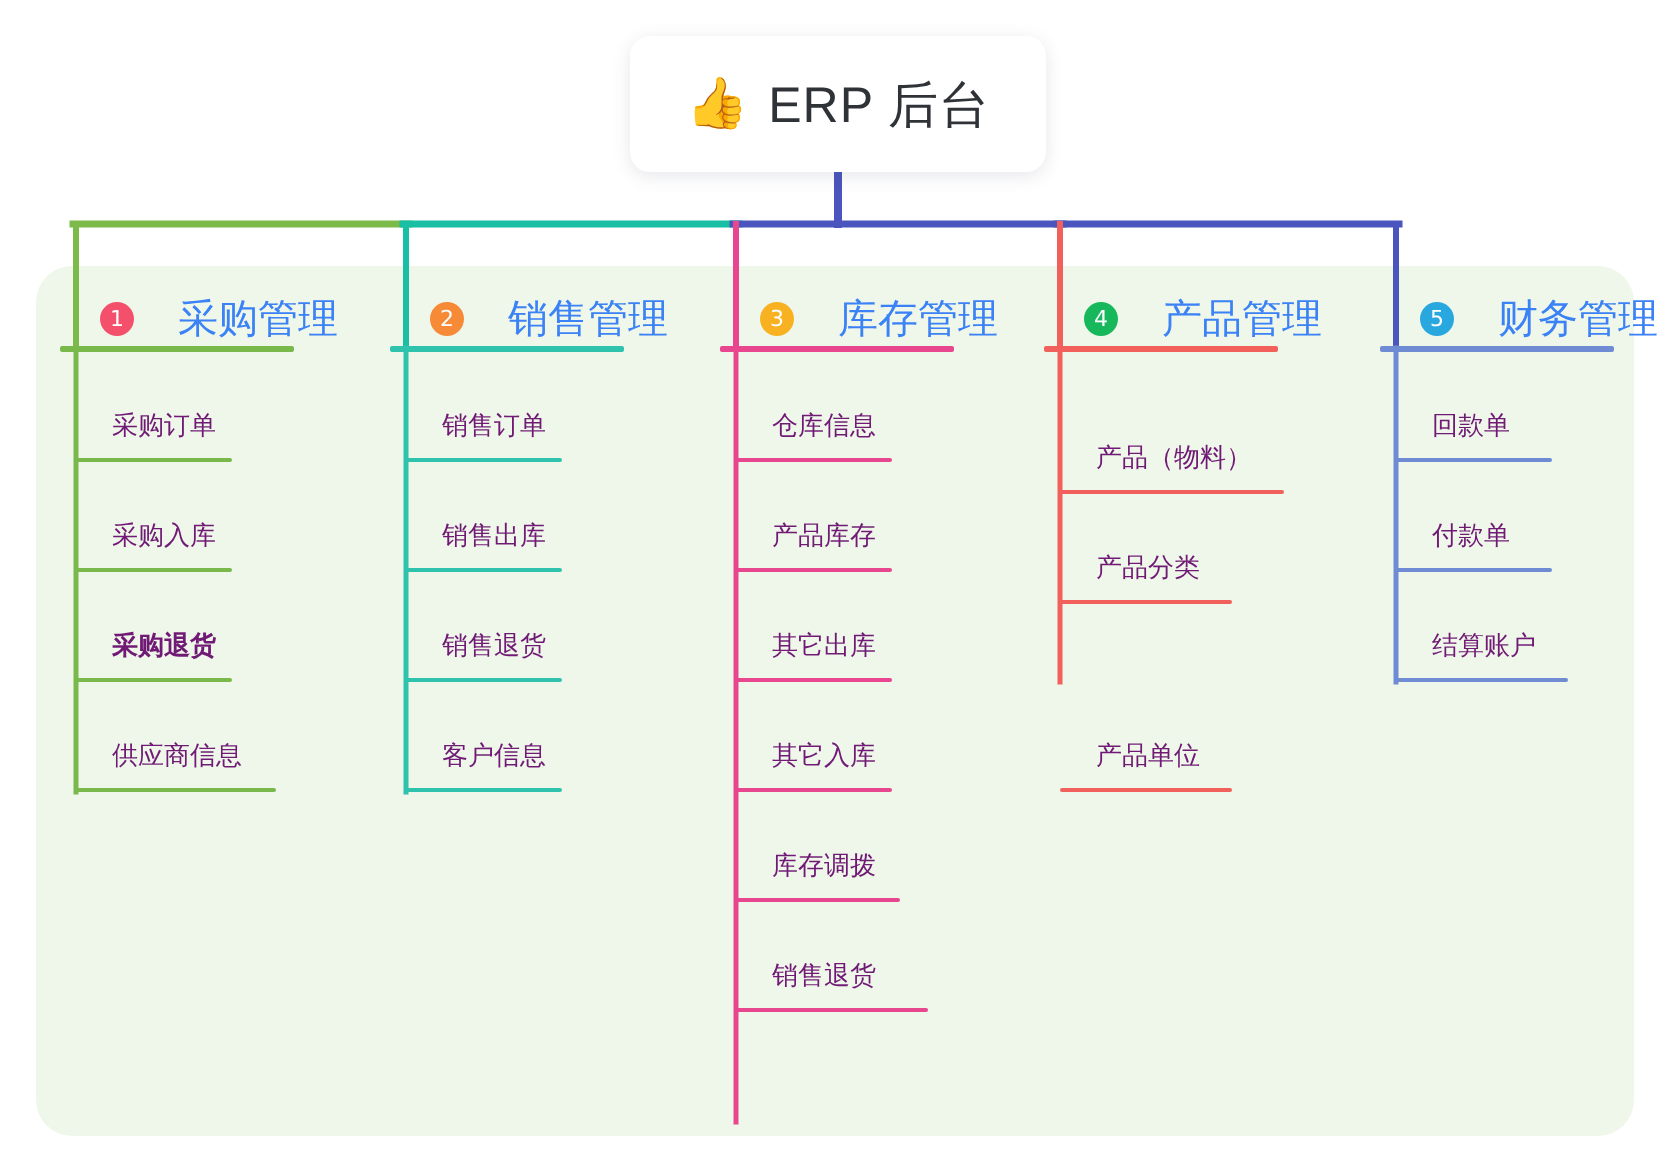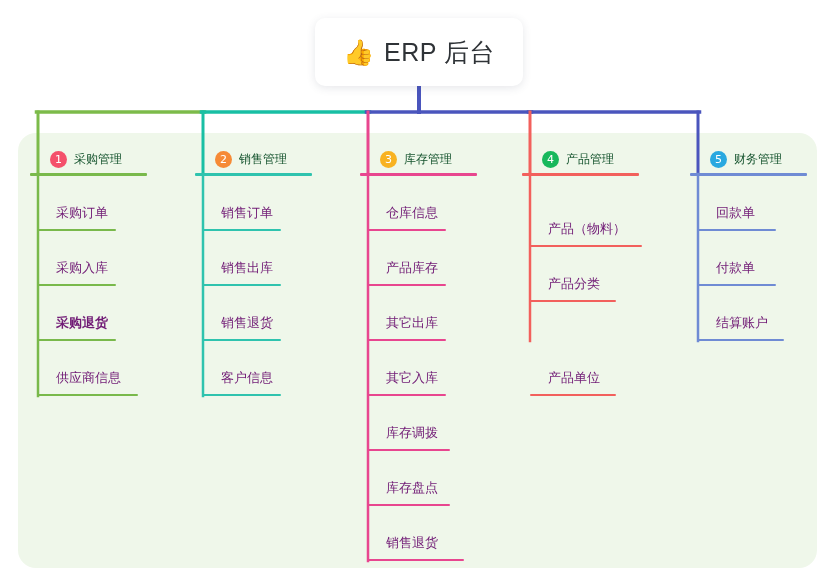--- a/index.html
+++ b/index.html
@@ -85,23 +85,24 @@
     height: 17px;
     border-radius: 50%;
     color: #ffffff;
     font-size: 11px;
     line-height: 17px;
     text-align: center;
     font-family: "DejaVu Sans", sans-serif;
     flex: 0 0 auto;
   }
   .head-label {
-    font-size: 12px;
-    color: #14532d;
+    font-size: 20px;
+    color: #3b82f6;
     white-space: nowrap;
+    margin-left: 15px;
   }
   .head-rule {
     position: absolute;
     left: 0;
     bottom: 0;
     height: 3px;
     border-radius: 1px;
   }
 
   .leaf {
@@ -220,24 +221,20 @@
         </div>
         <div class="leaf" style="height: 55px;">
           <span class="leaf-label">其它入库</span>
           <span class="leaf-rule" style="width: 78px; background: rgb(232, 70, 143);"></span>
         </div>
         <div class="leaf" style="height: 55px;">
           <span class="leaf-label">库存调拨</span>
           <span class="leaf-rule" style="width: 82px; background: rgb(232, 70, 143);"></span>
         </div>
         <div class="leaf" style="height: 55px;">
-          <span class="leaf-label">库存盘点</span>
-          <span class="leaf-rule" style="width: 82px; background: rgb(232, 70, 143);"></span>
-        </div>
-        <div class="leaf" style="height: 55px;">
           <span class="leaf-label">销售退货</span>
           <span class="leaf-rule" style="width: 96px; background: rgb(232, 70, 143);"></span>
         </div>
       </div>
       <div class="column" style="left: 522px;">
         <div class="col-head" style="width: 117px;">
           <span class="badge" style="background: rgb(23, 184, 92);">4</span>
           <span class="head-label">产品管理</span>
           <span class="head-rule" style="width: 117px; background: rgb(242, 96, 92);"></span>
         </div>

